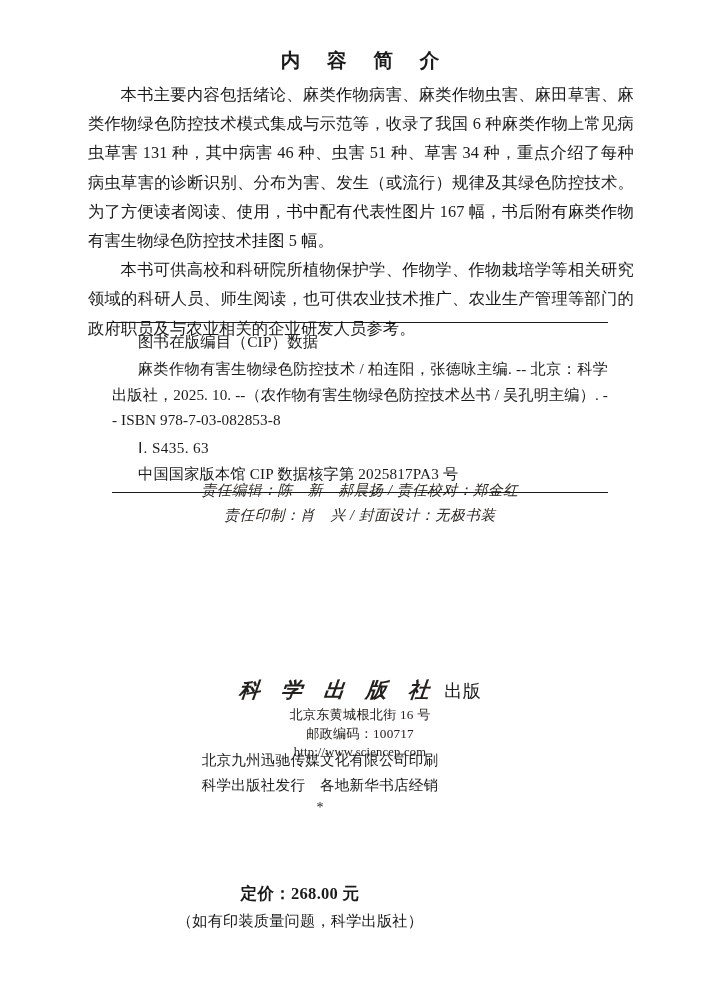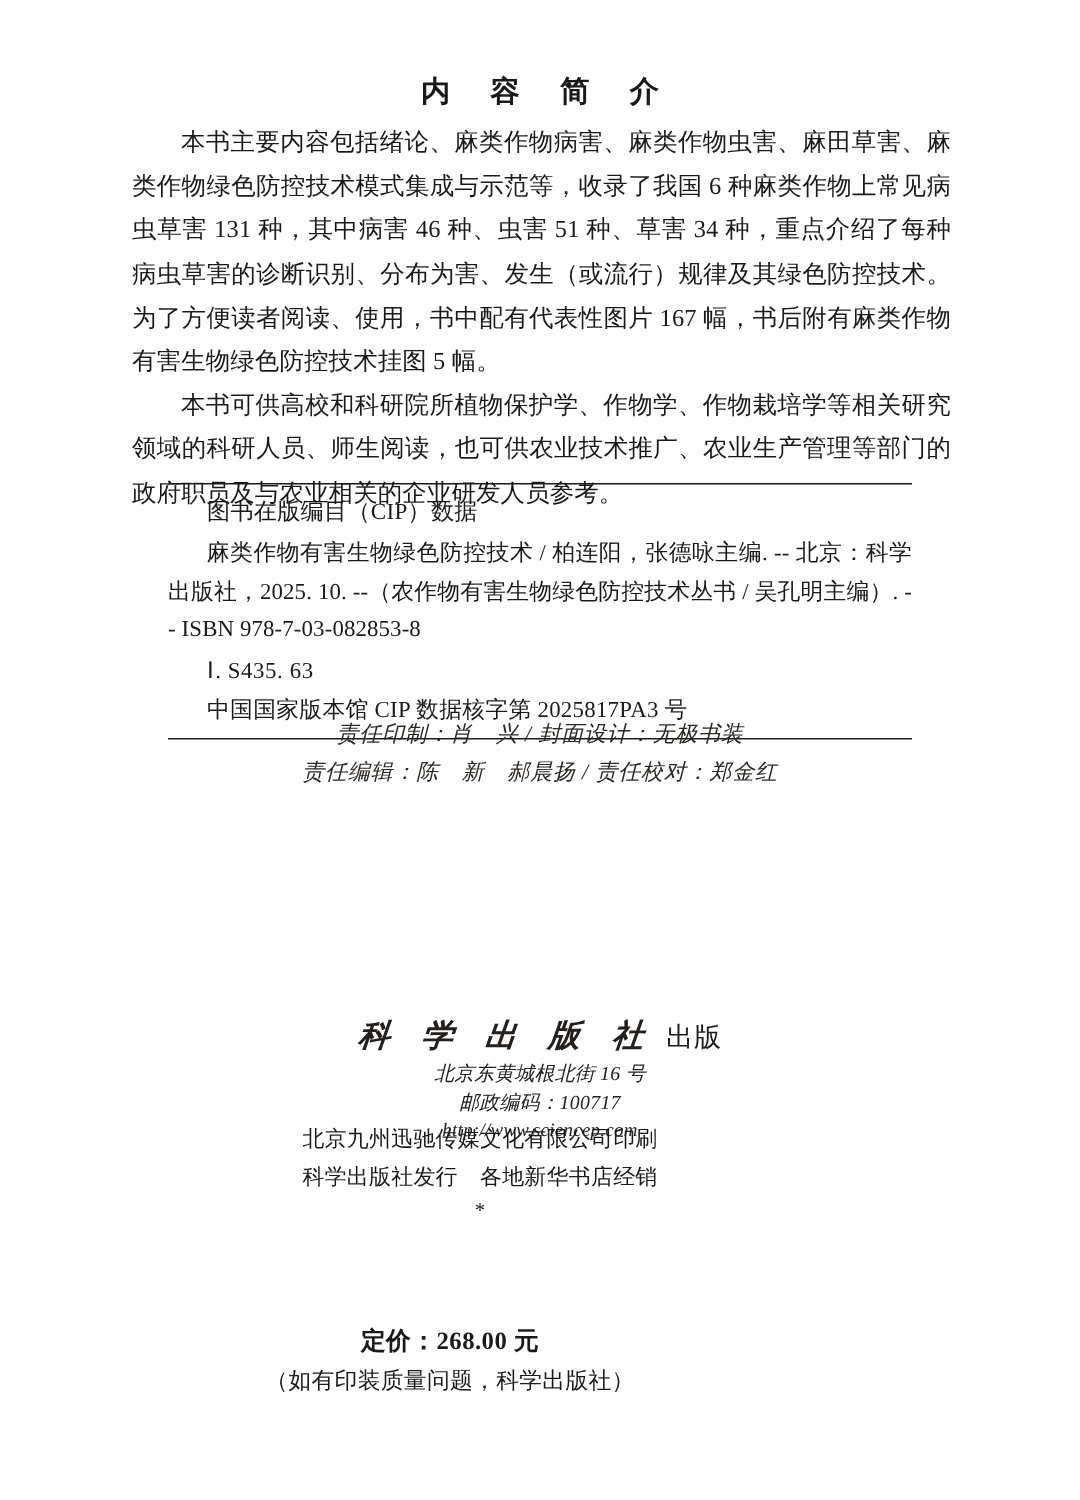--- a/index.html
+++ b/index.html
@@ -152,21 +152,20 @@
     vertical-align: baseline;
     text-align: center;
   }
   .imprint .addr,
   .imprint .postcode,
   .imprint .url {
     font-size: 13.2px;
     line-height: 18.5px;
     letter-spacing: 0.2px;
     color: #23201d;
-    font-style: italic;
   }
   .imprint .url {
     font-size: 12.6px;
   }
 
   
   .printinfo {
     position: absolute;
     top: 748px;
     left: 0;
@@ -237,22 +236,22 @@
   </div>
 
   <div class="cip-block">
     <div class="cip-head">图书在版编目（CIP）数据</div>
     <div class="cip-body">麻类作物有害生物绿色防控技术 / 柏连阳，张德咏主编. -- 北京：科学出版社，2025. 10. --（农作物有害生物绿色防控技术丛书 / 吴孔明主编）. -- ISBN 978-7-03-082853-8</div>
     <div class="cip-class"><span class="roman">Ⅰ</span><span>. S435. 63</span></div>
     <div class="cip-number">中国国家版本馆 CIP 数据核字第 2025817PA3 号</div>
   </div>
 
   <div class="credits">
+    <div>责任编辑：陈　新　郝晨扬 / 责任校对：郑金红</div>
     <div>责任印制：肖　兴 / 封面设计：无极书装</div>
-    <div>责任编辑：陈　新　郝晨扬 / 责任校对：郑金红</div>
   </div>
 
   <div class="imprint">
     <div class="press-line"><span class="press-logo">科 学 出 版 社</span><span class="press-suffix">出版</span></div>
     <div class="addr">北京东黄城根北街 16 号</div>
     <div class="postcode">邮政编码：100717</div>
     <div class="url">http://www.sciencep.com</div>
   </div>
 
   <div class="printinfo">

